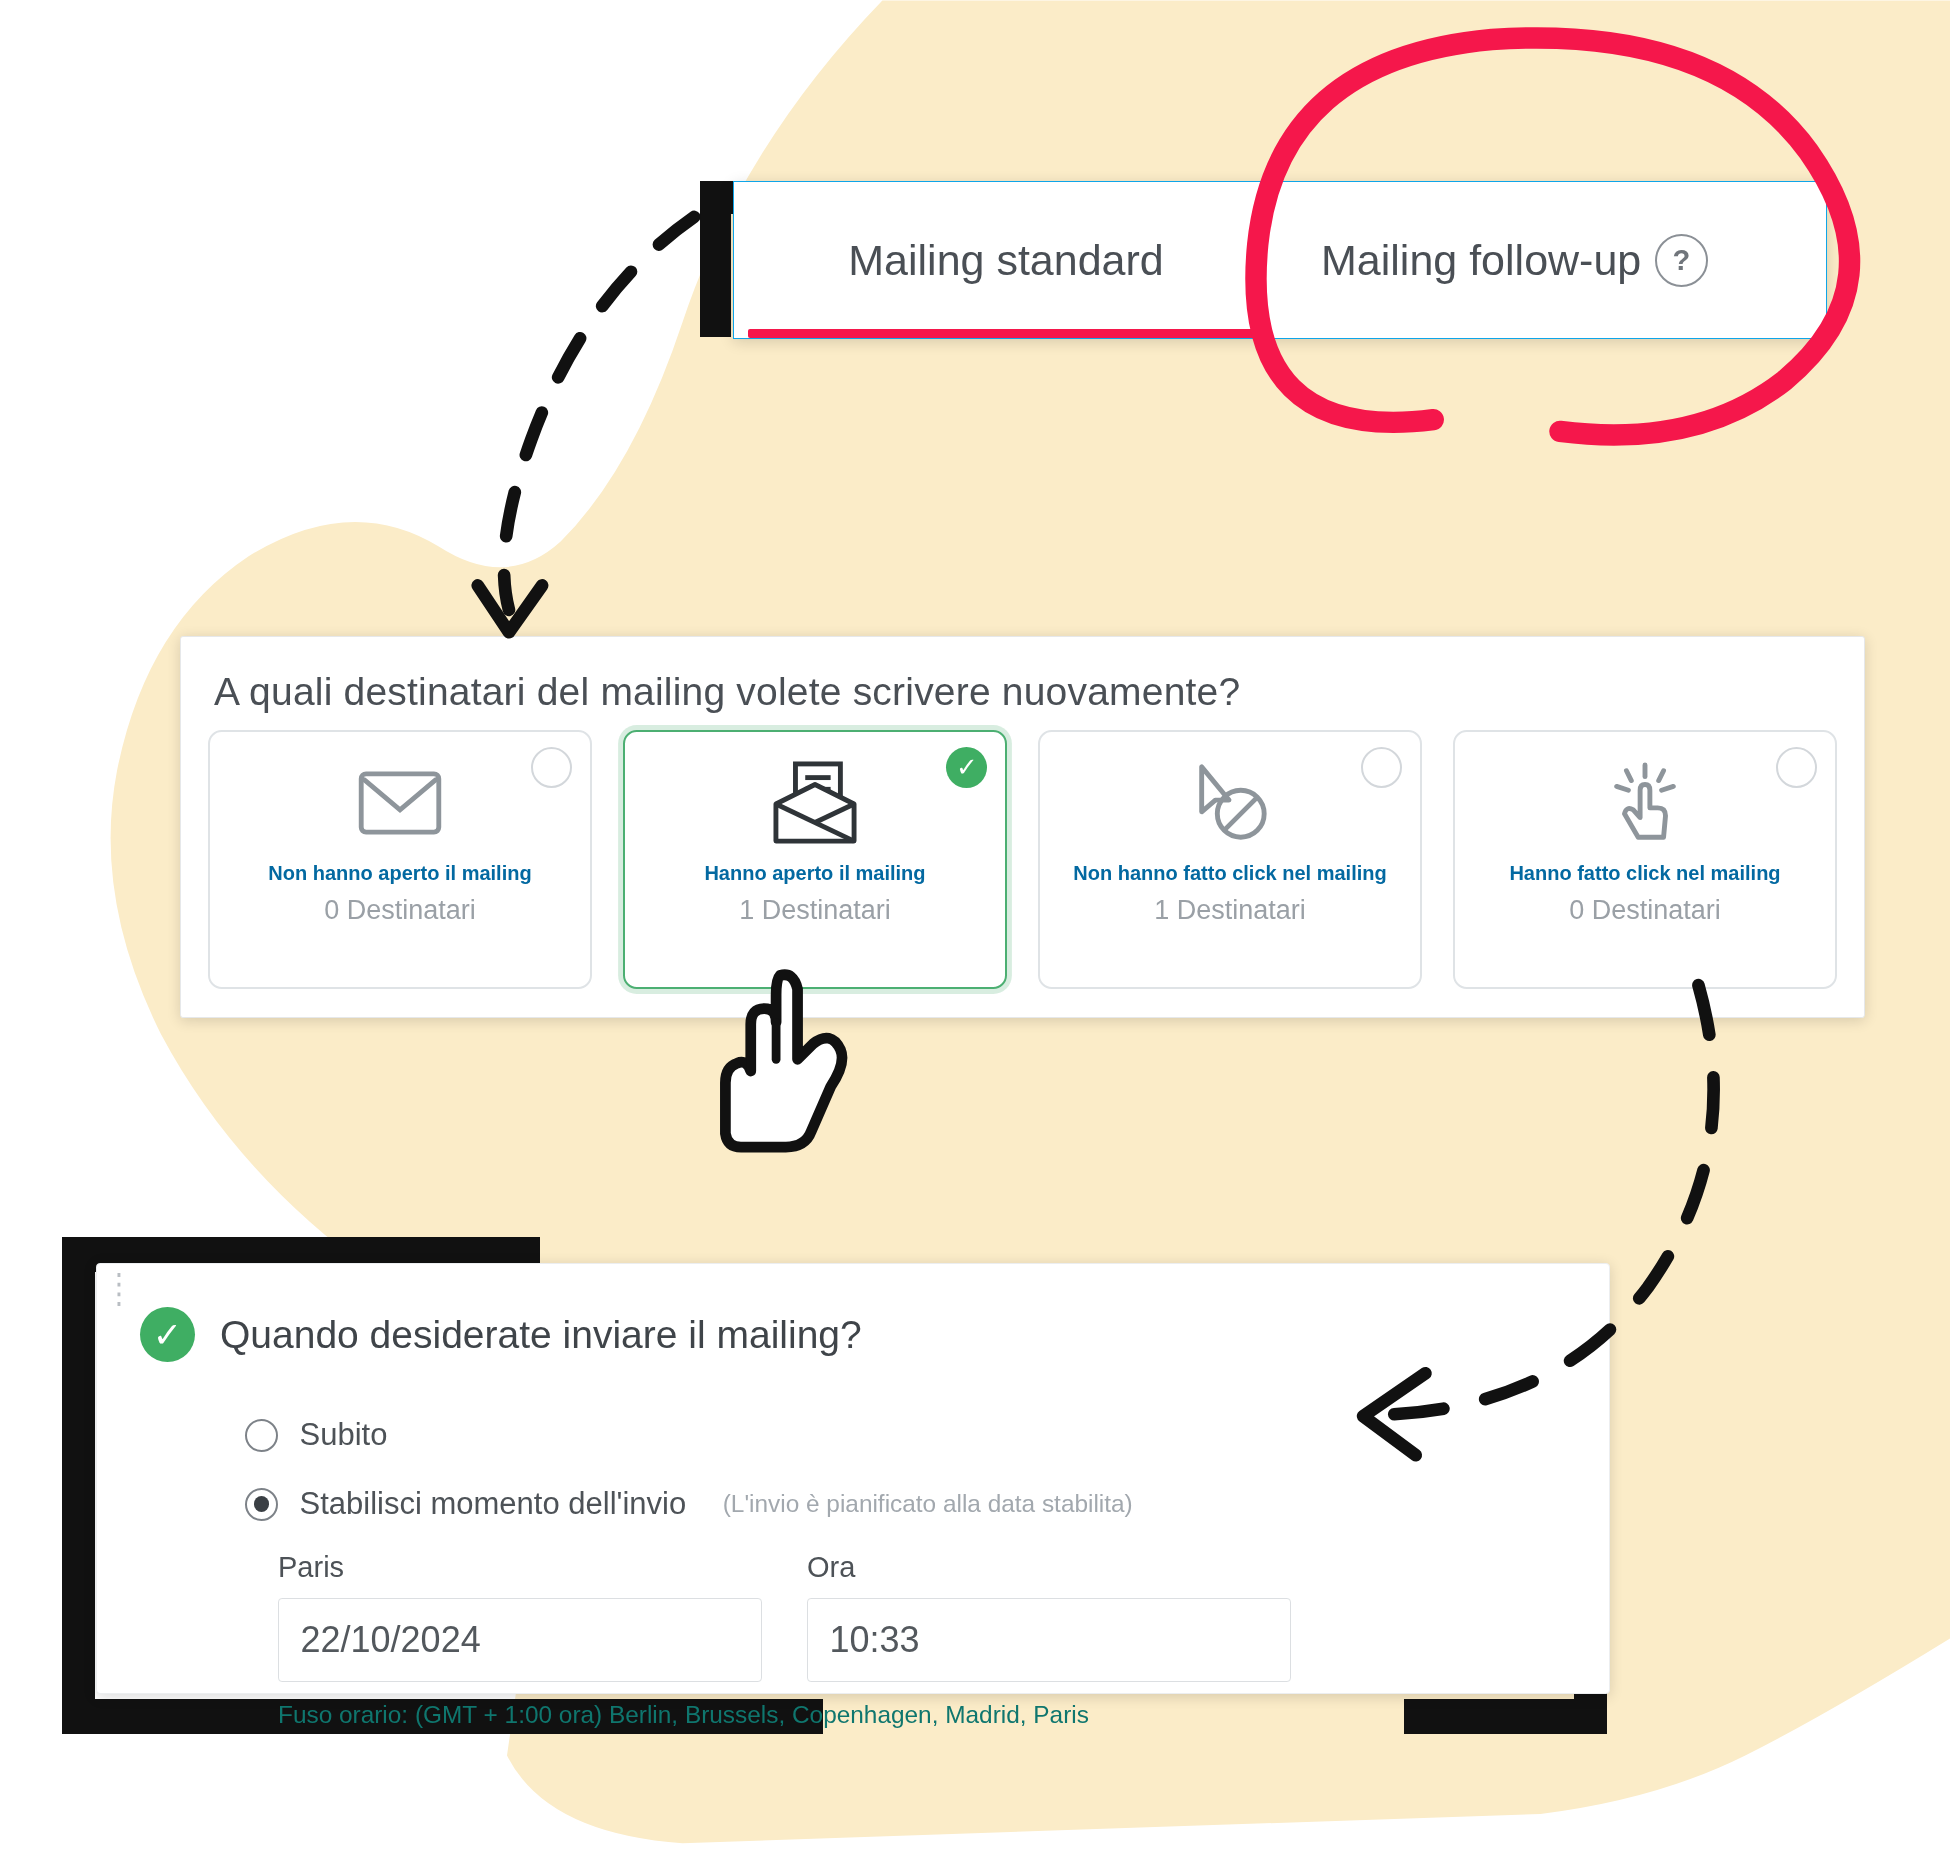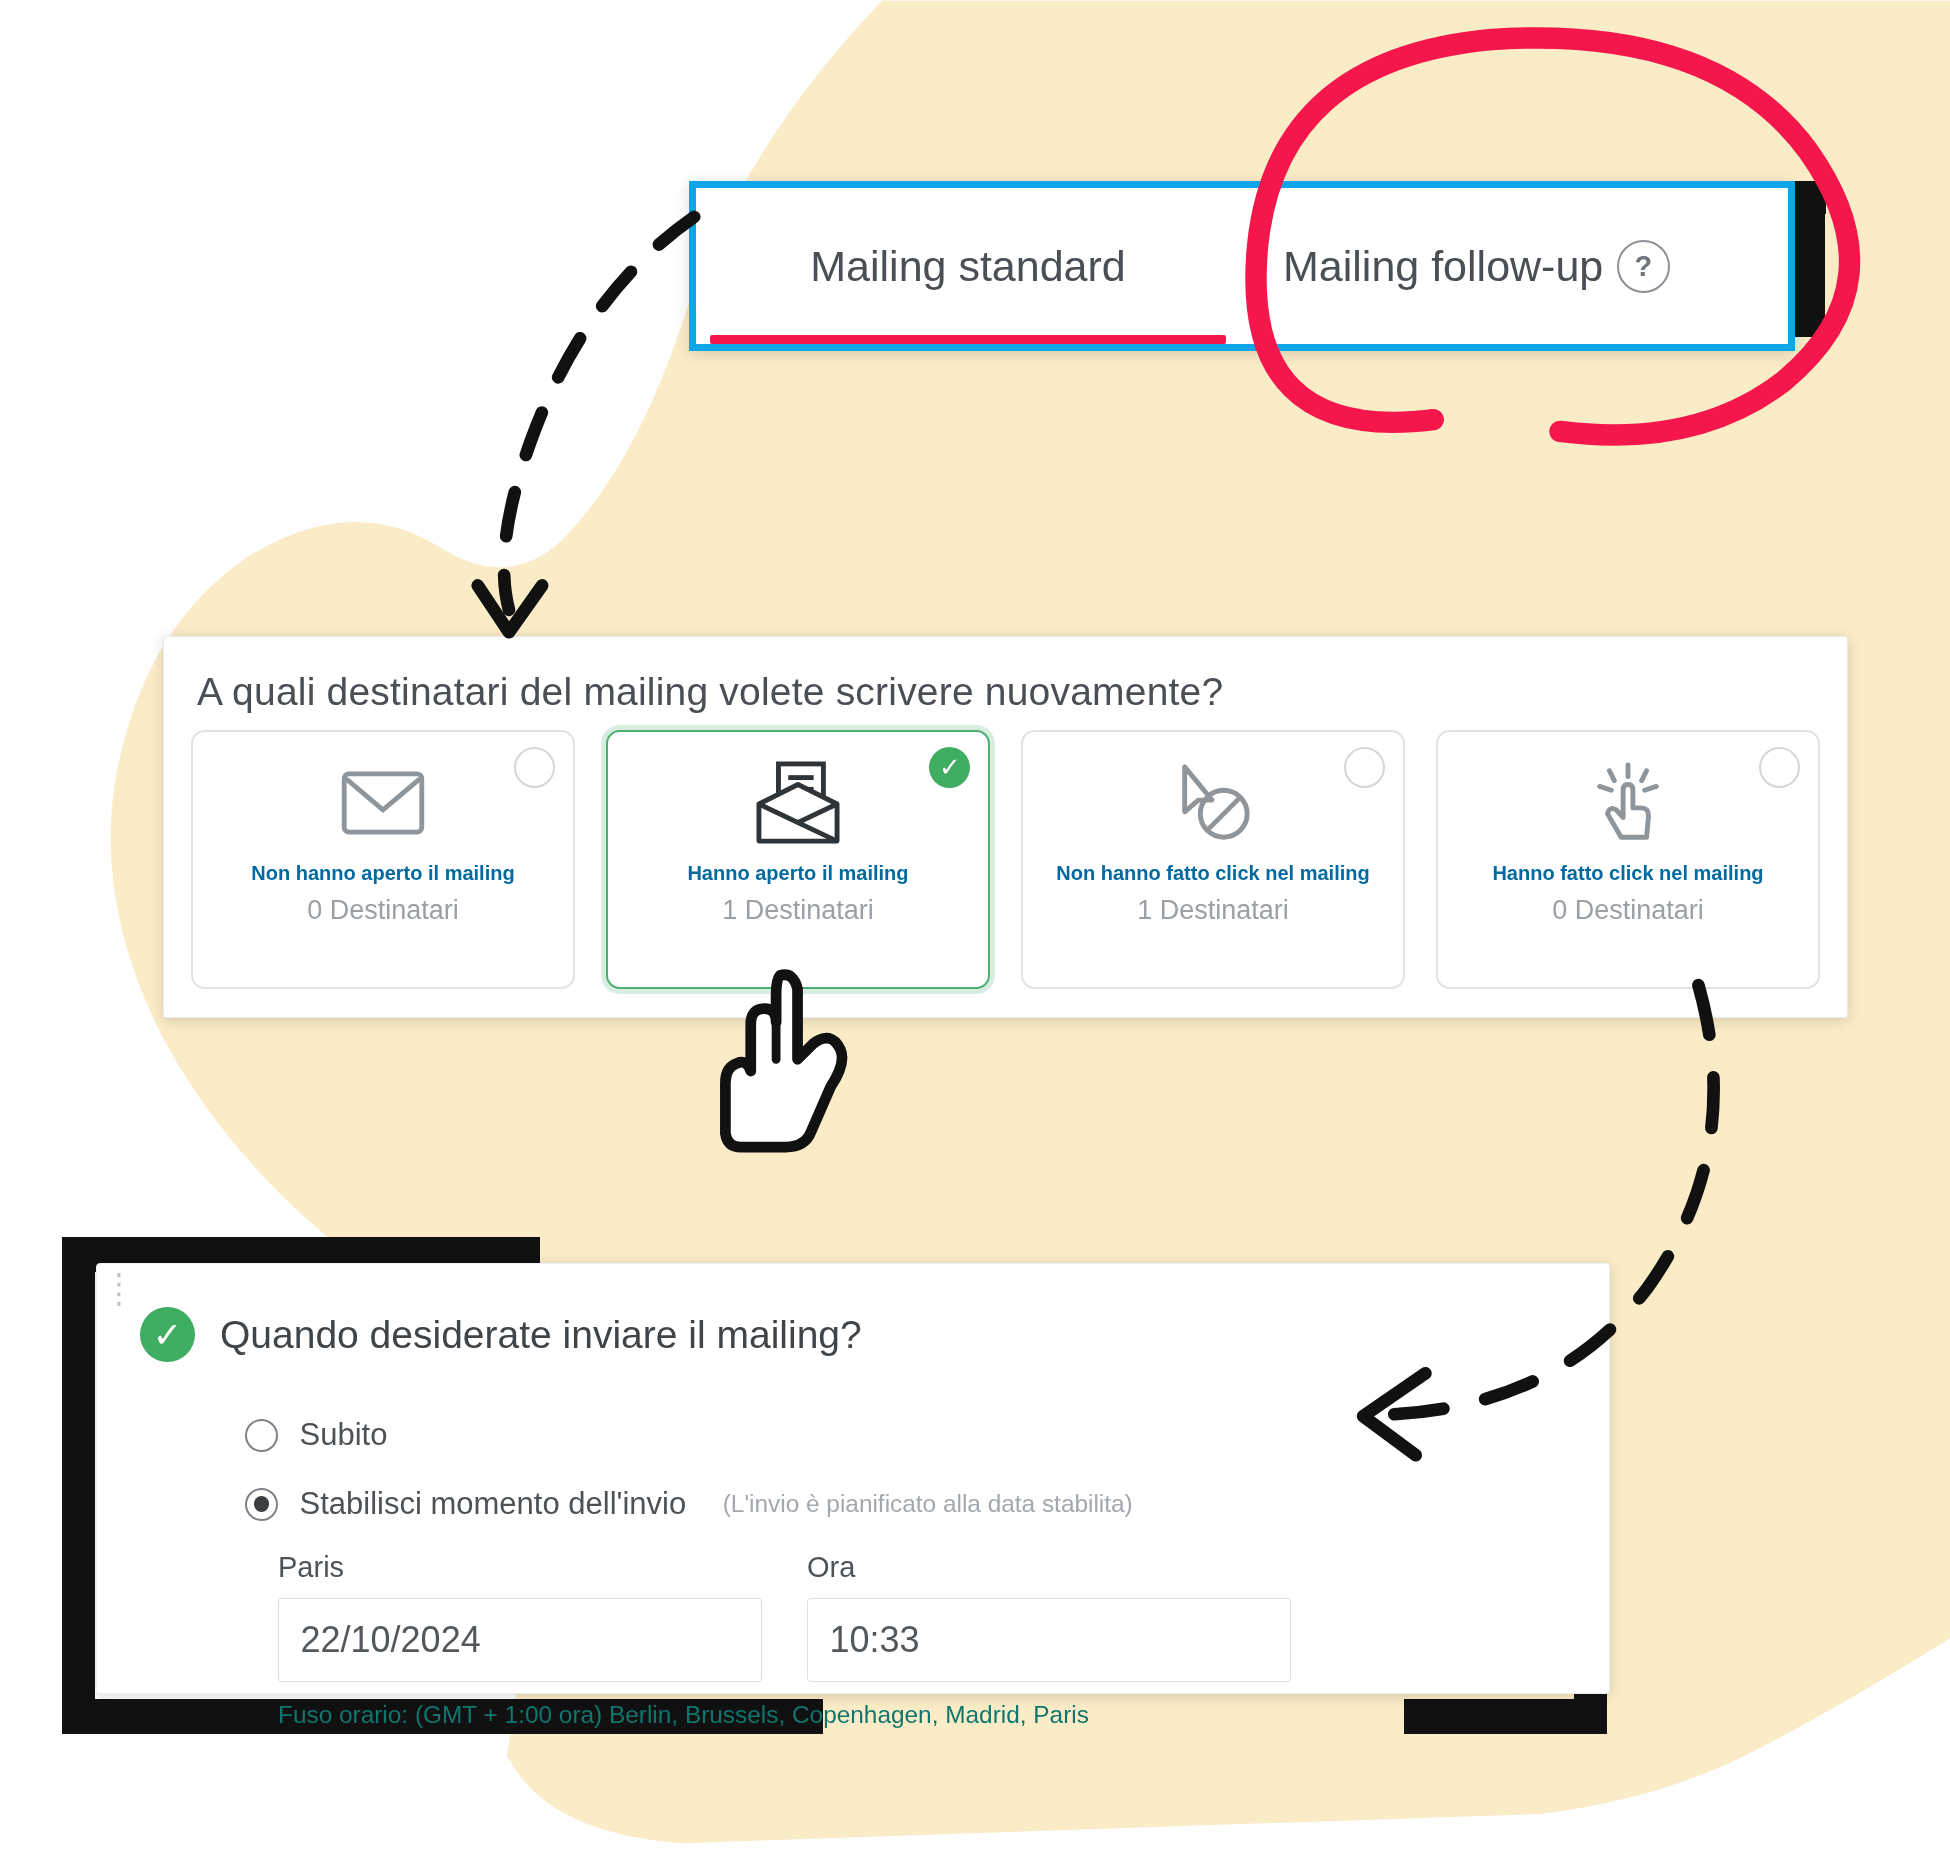--- a/index.html
+++ b/index.html
@@ -16,32 +16,32 @@
   .annot-hi{z-index:60;}
 
   
   .panel{position:absolute;background:#ffffff;z-index:20;}
   .shadow-card{box-shadow:0 2.9px 13.7px rgba(0,0,0,.14);}
 
   
   .brk{position:absolute;background:#111;z-index:19;}
 
   
-  #tabbar{left:689px;top:181px;width:1092px;height:156px;border:7px solid #0ea5e9;}
+  #tabbar{left:733px;top:181px;width:1092px;height:156px;border:1px solid #0ea5e9;}
   #tabbar .tabs{display:flex;height:100%;align-items:stretch;}
   .tab{position:relative;display:flex;align-items:center;justify-content:center;
        gap:13.7px;padding:0 43px;font-size:43px;color:#4a4f55;white-space:nowrap;}
   .tab.first{flex:0 0 458px;}
   .tab .underline{position:absolute;left:13.7px;right:13.7px;bottom:0;height:8.8px;border-radius:2px;}
   .helpicon{width:49px;height:49px;border-radius:50%;border:2.9px solid #8b9096;
             display:inline-flex;align-items:center;justify-content:center;
             font-size:29px;color:#70757b;line-height:1;font-weight:600;}
 
   
-  #recipients{left:163px;top:636px;width:1683px;height:380px;
+  #recipients{left:180px;top:636px;width:1683px;height:380px;
               border:1px solid #e6e8ea;border-radius:2.9px;}
   #recipients .q{font-size:39px;color:#4a4f55;padding:33px 0 0 33px;letter-spacing:0.2px;}
   .cards{display:flex;gap:31px;padding:15.6px 27px 0 27px;}
   .card{position:relative;flex:1 1 0;height:259px;border:2px solid #dfe3e6;border-radius:13.7px;
         background:#fff;display:flex;flex-direction:column;align-items:center;
         justify-content:flex-start;padding-top:29px;box-sizing:border-box;}
   .card.sel{border-color:#4caf72;box-shadow:0 0 0 4.9px rgba(76,175,114,.22);}
   .card .radio{position:absolute;top:15.6px;right:17.6px;width:41px;height:41px;border-radius:50%;
                border:2px solid #d3d7db;background:#fff;box-sizing:border-box;}
   .card .radio.on{border:none;background:#3fae63;display:flex;align-items:center;

